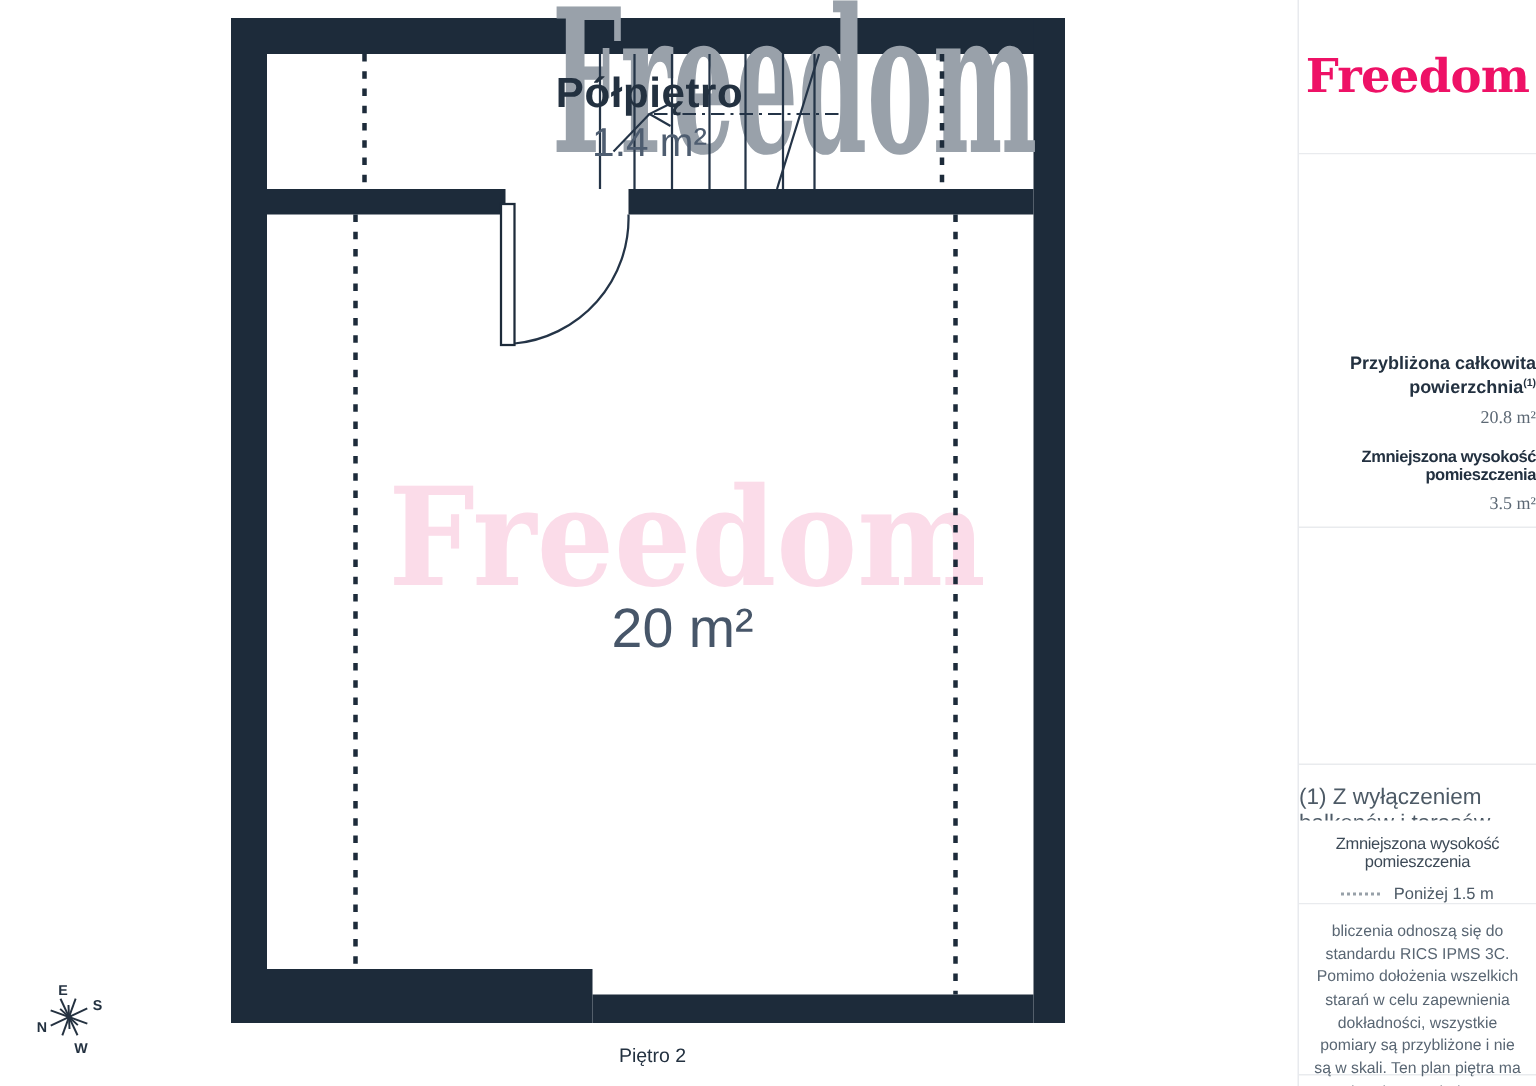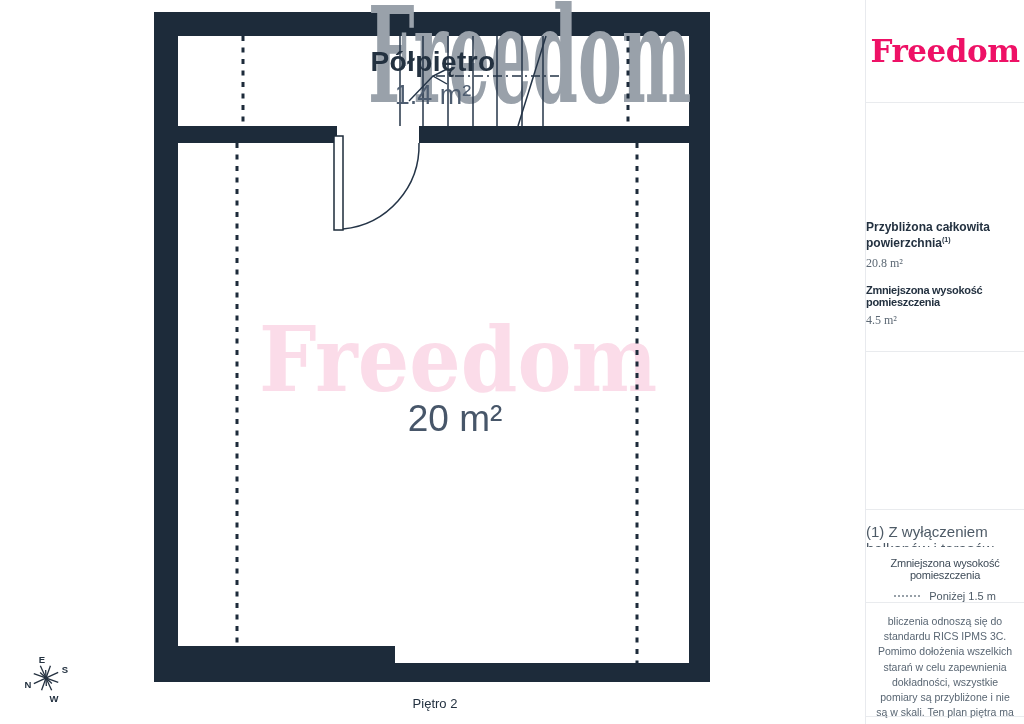--- a/index.html
+++ b/index.html
@@ -29,21 +29,21 @@
   #lbl-floor{left:335px;top:696px;width:200px;font-size:13px;font-weight:normal;color:#233140;}
 
   
   #sidebar{
     position:absolute;left:865px;top:0;width:158px;height:724px;
     background:#ffffff;border-left:1px solid #e8eaee;z-index:5;
   }
   .sec{position:absolute;left:0;width:158px;box-sizing:border-box;border-bottom:1px solid #e9ebee;background:#fff;}
   #sec-logo{top:0;height:103px;display:flex;align-items:center;justify-content:center;}
   #logo{font-family:"DejaVu Serif",serif;font-weight:bold;font-size:31px;letter-spacing:-0.5px;color:#ee1166;}
-  #sec-stats{top:103px;height:249px;display:flex;flex-direction:column;justify-content:flex-end;padding-bottom:23px;text-align:left;}
+  #sec-stats{top:103px;height:249px;display:flex;flex-direction:column;justify-content:flex-end;padding-bottom:8px;text-align:right;}
   .stat-label{font-weight:bold;font-size:12px;color:#233140;line-height:1.35;}
   .stat-label sup{font-size:7px;}
   .stat-label-sm{font-weight:bold;font-size:11px;letter-spacing:-0.3px;color:#233140;}
   .stat-value{font-size:12px;color:#5c6874;margin:5px 0 13px;font-family:Liberation Serif, serif;}
   .stat-value:last-child{margin-bottom:0;}
   #sec-empty{top:352px;height:158px;}
   #sec-footnote{top:510px;height:37px;display:flex;align-items:center;justify-content:center;font-size:15px;color:#4d5a66;margin-top:12px;}
   #sec-legend{top:547px;height:56px;text-align:center;padding-top:10px;}
   .legend-title{font-size:11px;color:#3d4a57;margin-bottom:9px;letter-spacing:-0.2px;}
   .legend-row{display:flex;align-items:center;justify-content:center;gap:9px;}
@@ -131,21 +131,21 @@
     <span id="logo">Freedom</span>
   </div>
 
   <div class="sec" id="sec-stats">
     <div class="stat-label">
       <span>Przybliżona całkowita</span><br>
       <span>powierzchnia</span><sup>(1)</sup>
     </div>
     <div class="stat-value">20.8 m²</div>
     <div class="stat-label-sm">Zmniejszona wysokość pomieszczenia</div>
-    <div class="stat-value">4.5 m²</div>
+    <div class="stat-value">3.5 m²</div>
   </div>
 
   <div class="sec" id="sec-empty"></div>
 
   <div class="sec" id="sec-footnote">
     <span>(1) Z wyłączeniem balkonów i tarasów</span>
   </div>
 
   <div class="sec" id="sec-legend">
     <div class="legend-title">Zmniejszona wysokość pomieszczenia</div>

